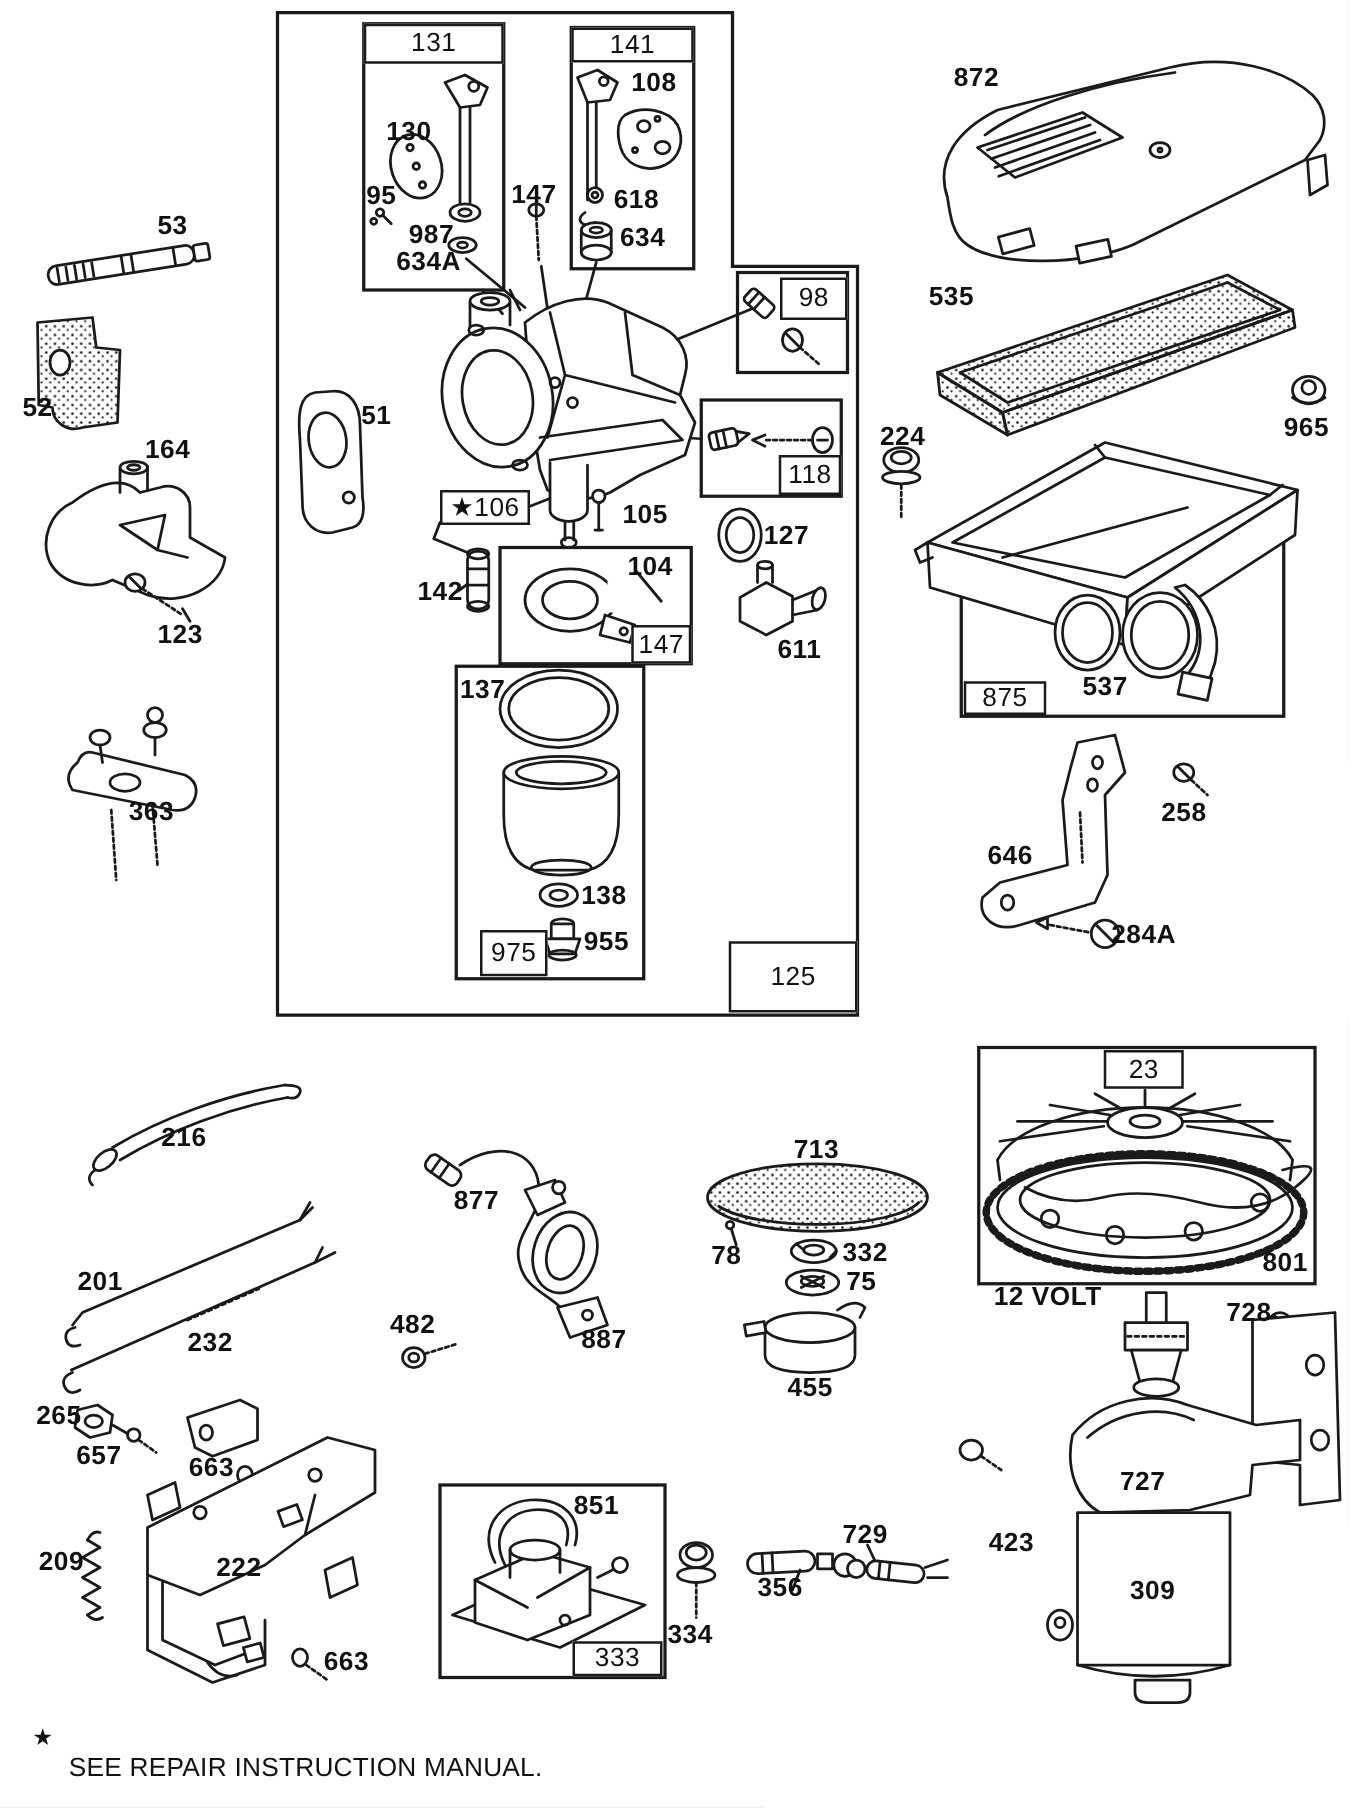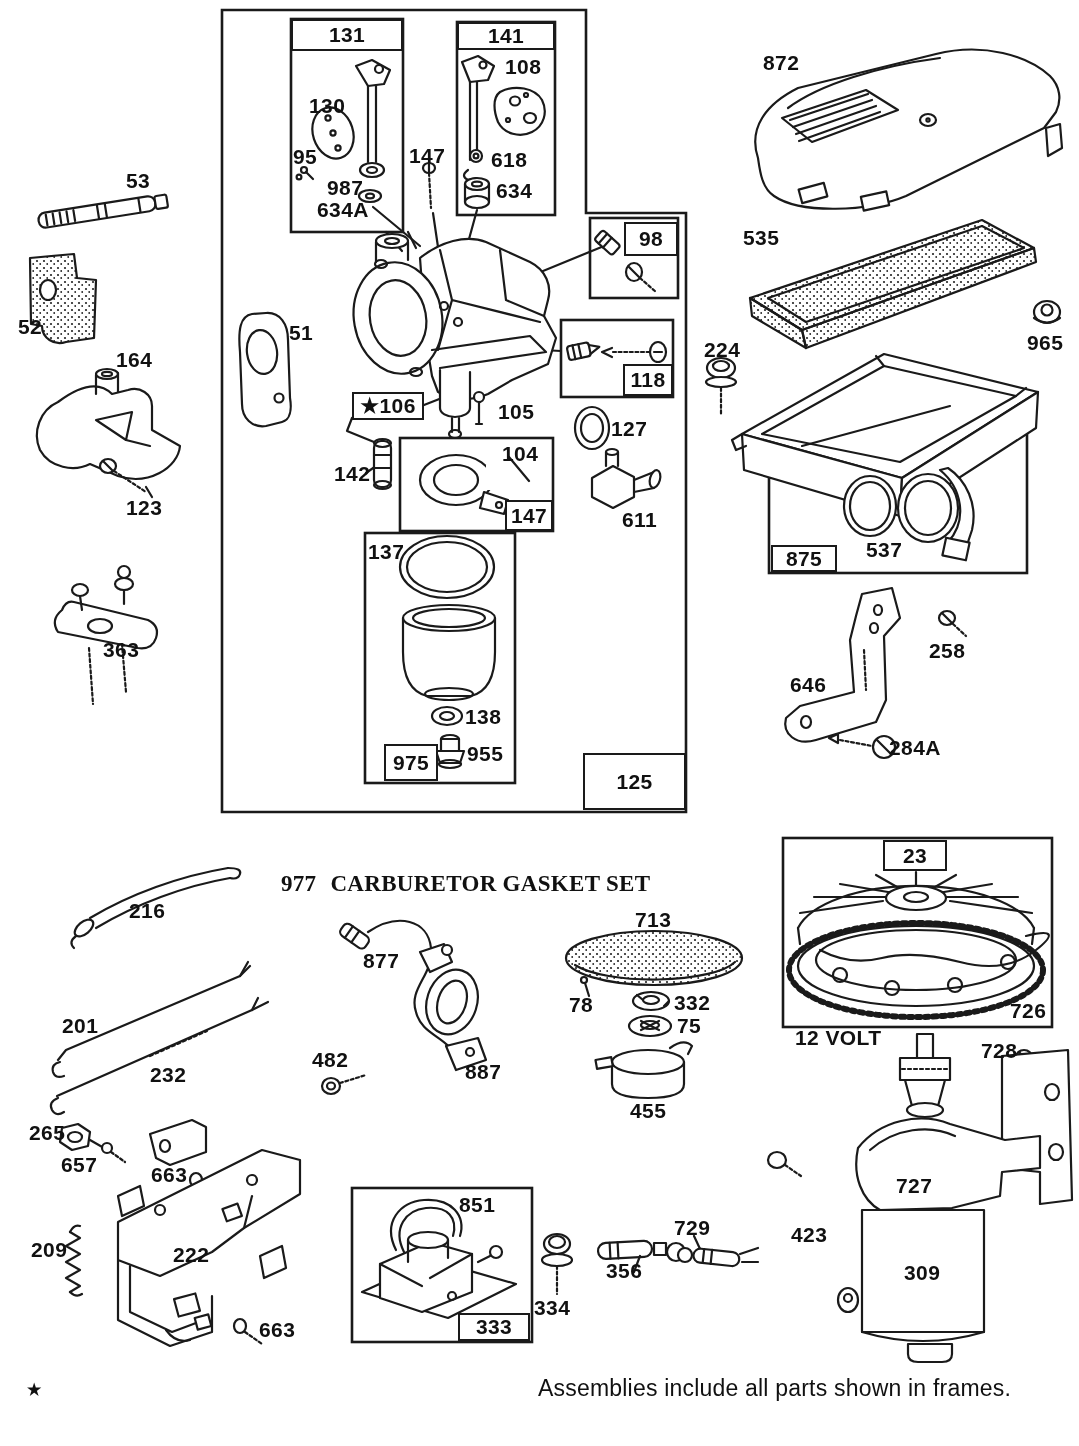--- a/index.html
+++ b/index.html
@@ -8,21 +8,21 @@
   svg.artwork{position:absolute;left:0;top:0;}
   svg .ln{stroke:#1a1a1a;fill:none;stroke-width:2.2;stroke-linecap:round;stroke-linejoin:round;}
   svg .fr{stroke:#1a1a1a;fill:none;stroke-width:2.6;}
   svg .wf{fill:#ffffff;}
   svg .sf{fill:url(#stip);}
   svg .thread{stroke-dasharray:3,2.6;}
   svg .teeth{stroke-dasharray:3.6,4.6;stroke-width:6;}
   .lbl{position:absolute;font-weight:700;font-size:21px;line-height:1;white-space:nowrap;
        letter-spacing:.4px;}
   .lblbox{position:absolute;border:2.5px solid #1a1a1a;background:#fff;display:flex;
-          align-items:center;justify-content:center;font-weight:700;font-size:21px;
+          align-items:center;justify-content:center;font-weight:400;font-size:21px;
           letter-spacing:.4px;box-sizing:border-box;}
   .cap-sans{position:absolute;font-size:21px;font-weight:700;letter-spacing:.6px;white-space:nowrap;}
   .cap-sans .num{margin-right:16px;}
   .cap-serif{position:absolute;font-family:"Liberation Serif",serif;font-size:23px;font-weight:700;
              letter-spacing:.3px;white-space:nowrap;}
   .cap-serif .num{margin-right:14px;}
   .foot{position:absolute;font-size:21px;font-weight:400;letter-spacing:.2px;white-space:nowrap;}
   .star{position:absolute;font-size:16px;font-weight:700;}
 </style>
 </head>
@@ -533,36 +533,33 @@
 <div class="lbl" style="left:62px;top:1015px">201</div>
 <div class="lbl" style="left:150px;top:1064px">232</div>
 <div class="lbl" style="left:312px;top:1049px">482</div>
 <div class="lbl" style="left:363px;top:950px">877</div>
 <div class="lbl" style="left:465px;top:1061px">887</div>
 <div class="lbl" style="left:635px;top:909px">713</div>
 <div class="lbl" style="left:569px;top:994px">78</div>
 <div class="lbl" style="left:674px;top:992px">332</div>
 <div class="lbl" style="left:677px;top:1015px">75</div>
 <div class="lbl" style="left:630px;top:1100px">455</div>
-<div class="lbl" style="left:1010px;top:1000px">726</div>
+<div class="lbl" style="left:1010px;top:1000px">801</div>
 <div class="lbl" style="left:981px;top:1040px">728</div>
 <div class="lbl" style="left:791px;top:1224px">423</div>
 <div class="lbl" style="left:896px;top:1175px">727</div>
 <div class="lbl" style="left:904px;top:1262px">309</div>
 <div class="lbl" style="left:29px;top:1122px">265</div>
 <div class="lbl" style="left:61px;top:1154px">657</div>
 <div class="lbl" style="left:151px;top:1164px">663</div>
 <div class="lbl" style="left:31px;top:1239px">209</div>
 <div class="lbl" style="left:173px;top:1244px">222</div>
 <div class="lbl" style="left:259px;top:1319px">663</div>
 <div class="lbl" style="left:459px;top:1194px">851</div>
 <div class="lbl" style="left:534px;top:1297px">334</div>
 <div class="lbl" style="left:606px;top:1260px">356</div>
 <div class="lbl" style="left:674px;top:1217px">729</div>
 <div class="lbl" style="left:795px;top:1027px">12 VOLT</div>
 
-<div class="cap-serif" style="left:281px;top:871px">
-  <span class="num">977</span><span>CARBURETOR GASKET SET</span>
+<div class="star" style="left:27px;top:1380px">★</div>
+<div class="foot" style="left:55px;top:1403px">SEE REPAIR INSTRUCTION MANUAL.</div>
+
 </div>
-<div class="star" style="left:27px;top:1380px">★</div>
-<div class="foot" style="left:538px;top:1375px;font-size:23px">Assemblies include all parts shown in frames.</div>
-
-</div>
 
 </body></html>

